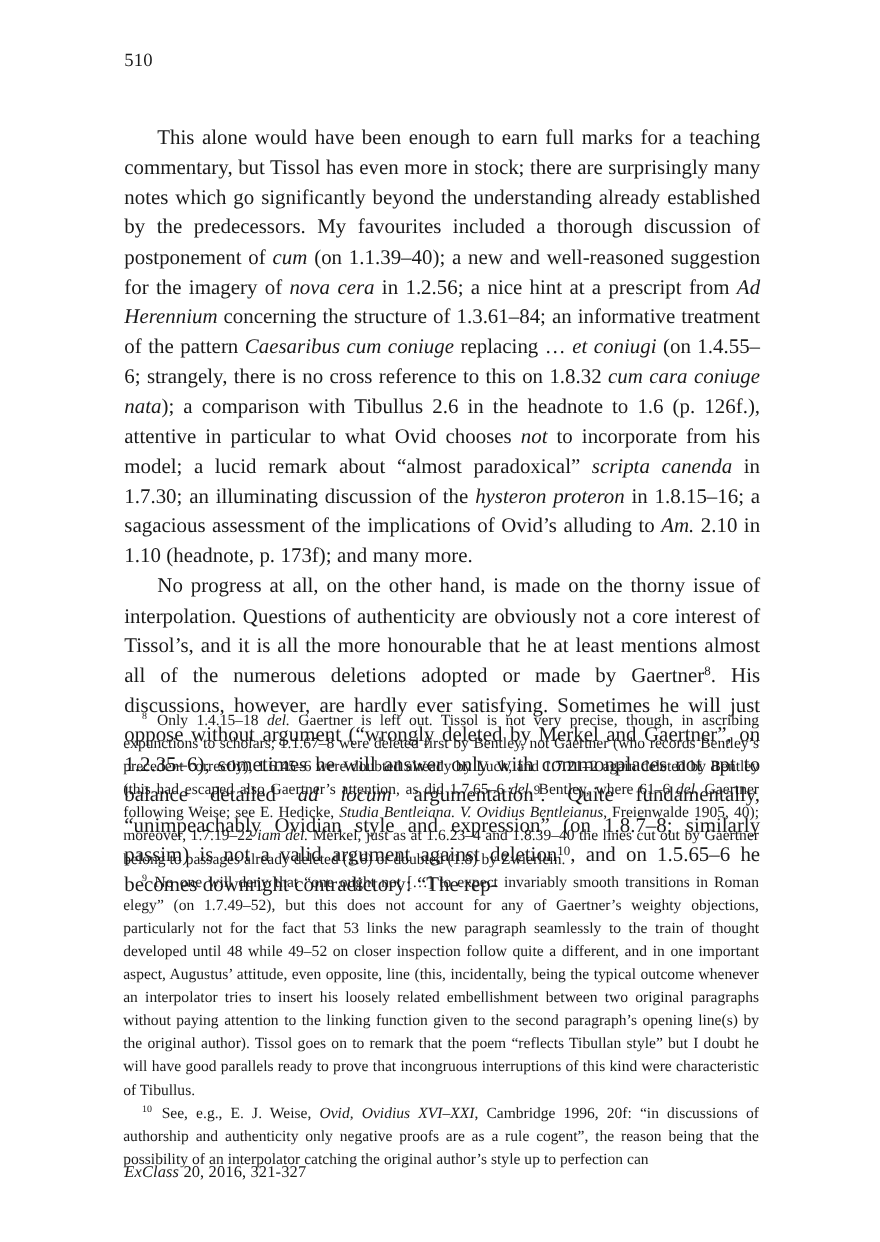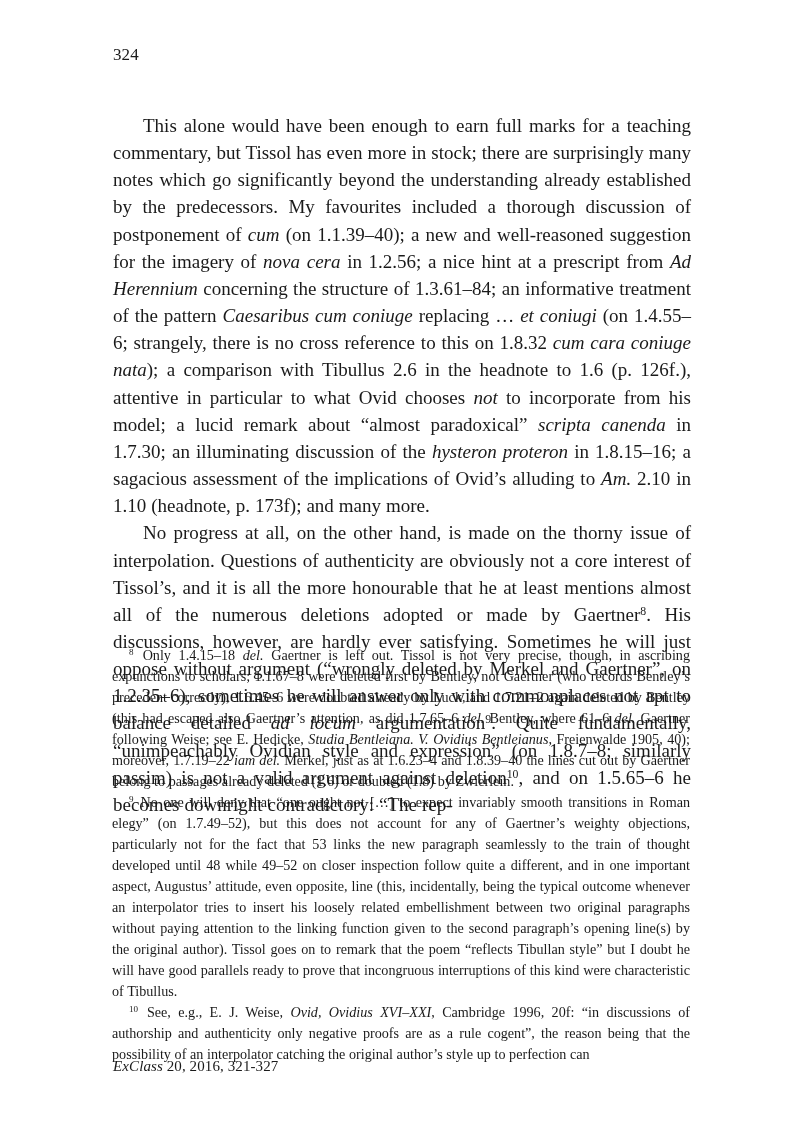--- a/index.html
+++ b/index.html
@@ -104,21 +104,21 @@
     font-size: 15px;
     letter-spacing: 0.1px;
   }
 </style>
 </head>
 <body>
 
 <div class="page">
 
   <div class="running-head">
-    <span class="folio">324</span>
+    <span class="folio">510</span>
   </div>
 
   <div class="body-block" id="body-block">
       <p class="body-par"><span>This alone would have been enough to earn full marks for a teaching commentary, but Tissol has even more in stock; there are surprisingly many notes which go significantly beyond the understanding already established by the predecessors. My favourites included a thorough discussion of postponement of </span><span class="it">cum</span><span> (on 1.1.39–40); a new and well-reasoned suggestion for the imagery of </span><span class="it">nova cera</span><span> in 1.2.56; a nice hint at a prescript from </span><span class="it">Ad Herennium</span><span> concerning the structure of 1.3.61–84; an informative treatment of the pattern </span><span class="it">Caesaribus cum coniuge</span><span> replacing … </span><span class="it">et coniugi</span><span> (on 1.4.55–6; strangely, there is no cross reference to this on 1.8.32 </span><span class="it">cum cara coniuge nata</span><span>); a comparison with Tibullus 2.6 in the headnote to 1.6 (p. 126f.), attentive in particular to what Ovid chooses </span><span class="it">not</span><span> to incorporate from his model; a lucid remark about “almost paradoxical” </span><span class="it">scripta canenda</span><span> in 1.7.30; an illuminating discussion of the </span><span class="it">hysteron proteron</span><span> in 1.8.15–16; a sagacious assessment of the implications of Ovid’s alluding to </span><span class="it">Am.</span><span> 2.10 in 1.10 (headnote, p. 173f); and many more.</span></p>
       <p class="body-par"><span>No progress at all, on the other hand, is made on the thorny issue of interpolation. Questions of authenticity are obviously not a core interest of Tissol’s, and it is all the more honourable that he at least mentions almost all of the numerous deletions adopted or made by Gaertner</span><sup class="fnref">8</sup><span>. His discussions, however, are hardly ever satisfying. Sometimes he will just oppose without argument (“wrongly deleted by Merkel and Gaertner”, on 1.2.35–6), sometimes he will answer only with commonplaces not apt to balance detailed </span><span class="it">ad locum</span><span> argumentation</span><sup class="fnref">9</sup><span>. Quite fundamentally, “unimpeachably Ovidian style and expression” (on 1.8.7–8; similarly passim) is not a valid argument against deletion</span><sup class="fnref">10</sup><span>, and on 1.5.65–6 he becomes downright contradictory: “The rep-</span></p>
     </div>
 
   <div class="footnotes" id="footnotes-block">
       <p class="fn"><sup class="fnnum">8</sup> <span>Only 1.4.15–18 </span><span class="it">del.</span><span> Gaertner is left out. Tissol is not very precise, though, in ascribing expunctions to scholars; 1.1.67–8 were deleted first by Bentley, not Gaertner (who records Bentley’s precedent correctly), 1.6.45–6 were doubted already by Luck, and 1.7.21–2 again deleted by Bentley (this had escaped also Gaertner’s attention, as did 1.7.65–6 </span><span class="it">del.</span><span> Bentley, where 61–6 </span><span class="it">del.</span><span> Gaertner following Weise; see E. Hedicke, </span><span class="it">Studia Bentleiana. V. Ovidius Bentleianus</span><span>, Freienwalde 1905, 40); moreover, 1.7.19–22 </span><span class="it">iam del.</span><span> Merkel, just as at 1.6.23–4 and 1.8.39–40 the lines cut out by Gaertner belong to passages already deleted (1.6) or doubted (1.8) by Zwierlein.</span></p>
       <p class="fn"><sup class="fnnum">9</sup> <span>No one will deny that “one ought not […] to expect invariably smooth transitions in Roman elegy” (on 1.7.49–52), but this does not account for any of Gaertner’s weighty objections, particularly not for the fact that 53 links the new paragraph seamlessly to the train of thought developed until 48 while 49–52 on closer inspection follow quite a different, and in one important aspect, Augustus’ attitude, even opposite, line (this, incidentally, being the typical outcome whenever an interpolator tries to insert his loosely related embellishment between two original paragraphs without paying attention to the linking function given to the second paragraph’s opening line(s) by the original author). Tissol goes on to remark that the poem “reflects Tibullan style” but I doubt he will have good parallels ready to prove that incongruous interruptions of this kind were characteristic of Tibullus.</span></p>

